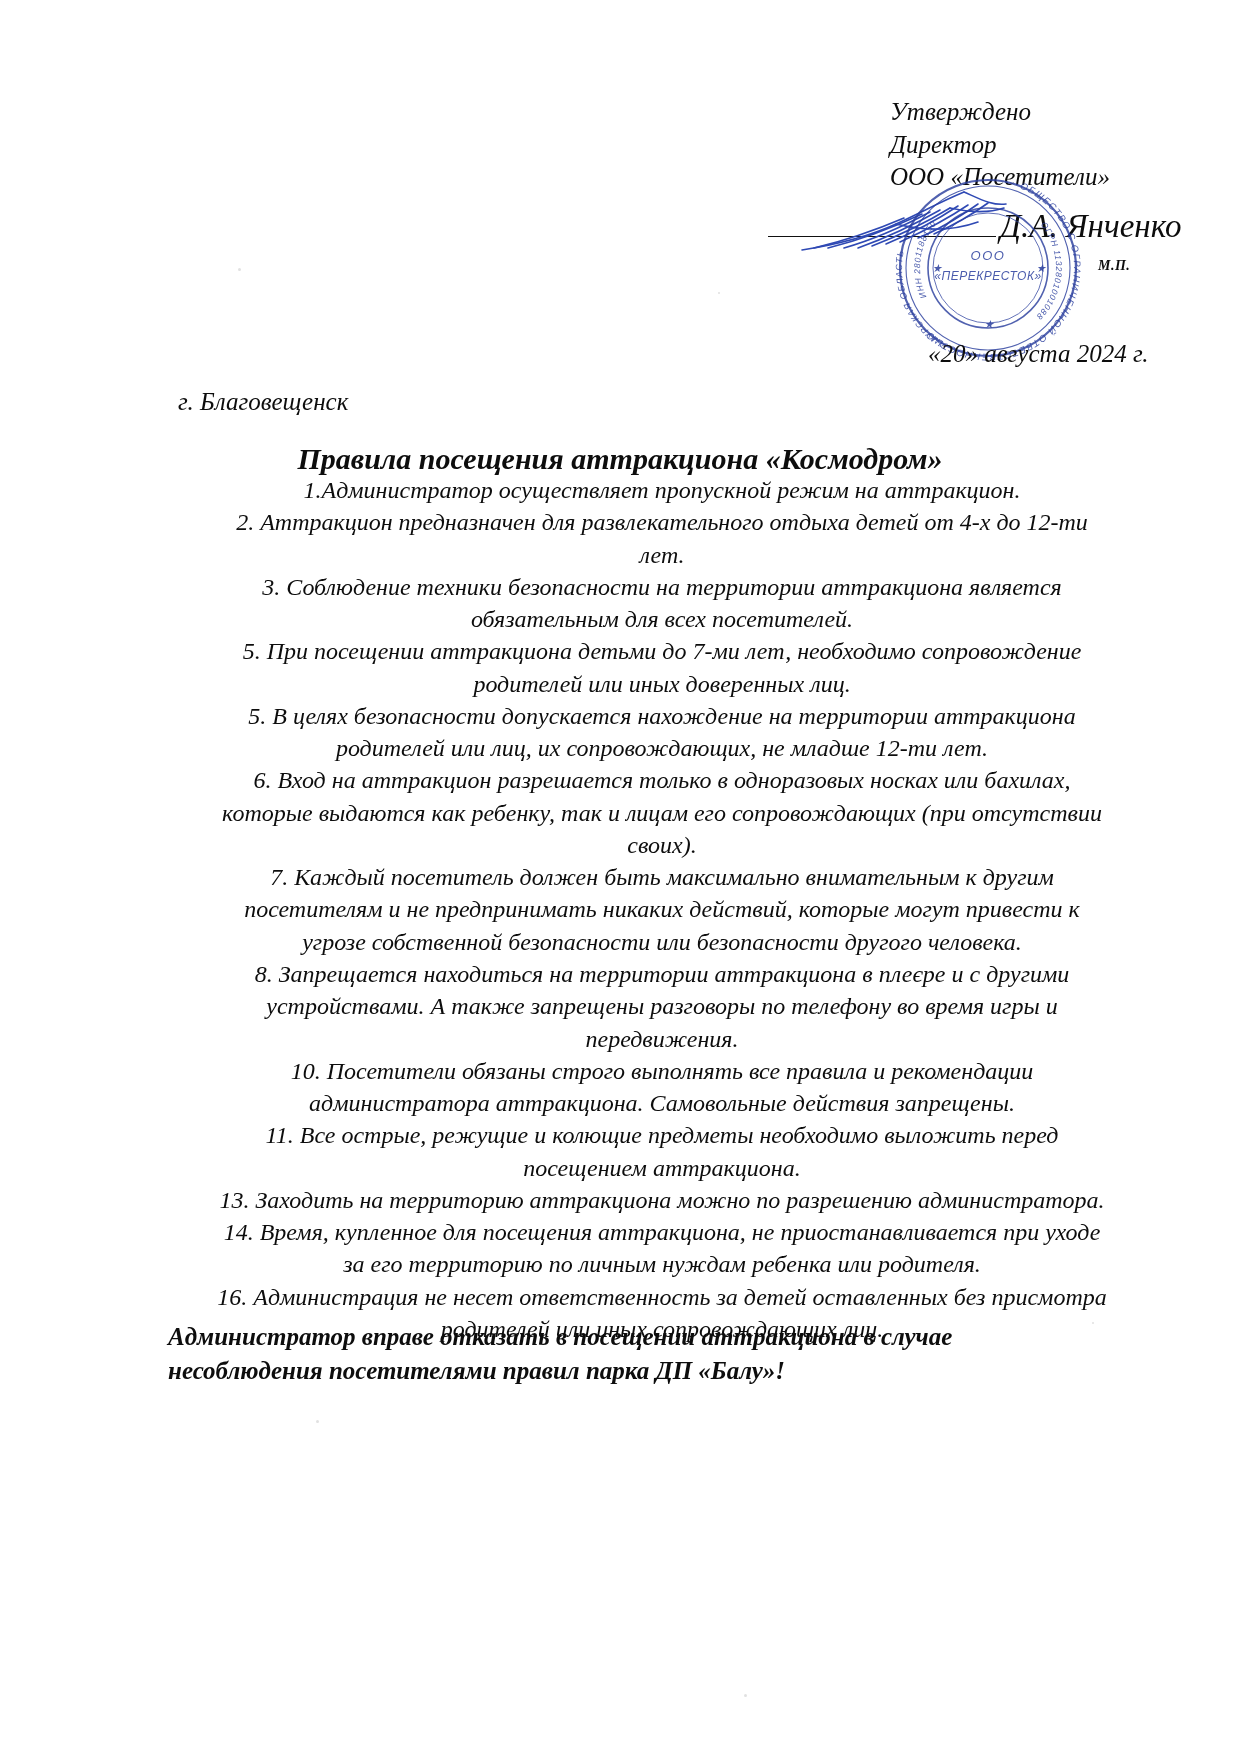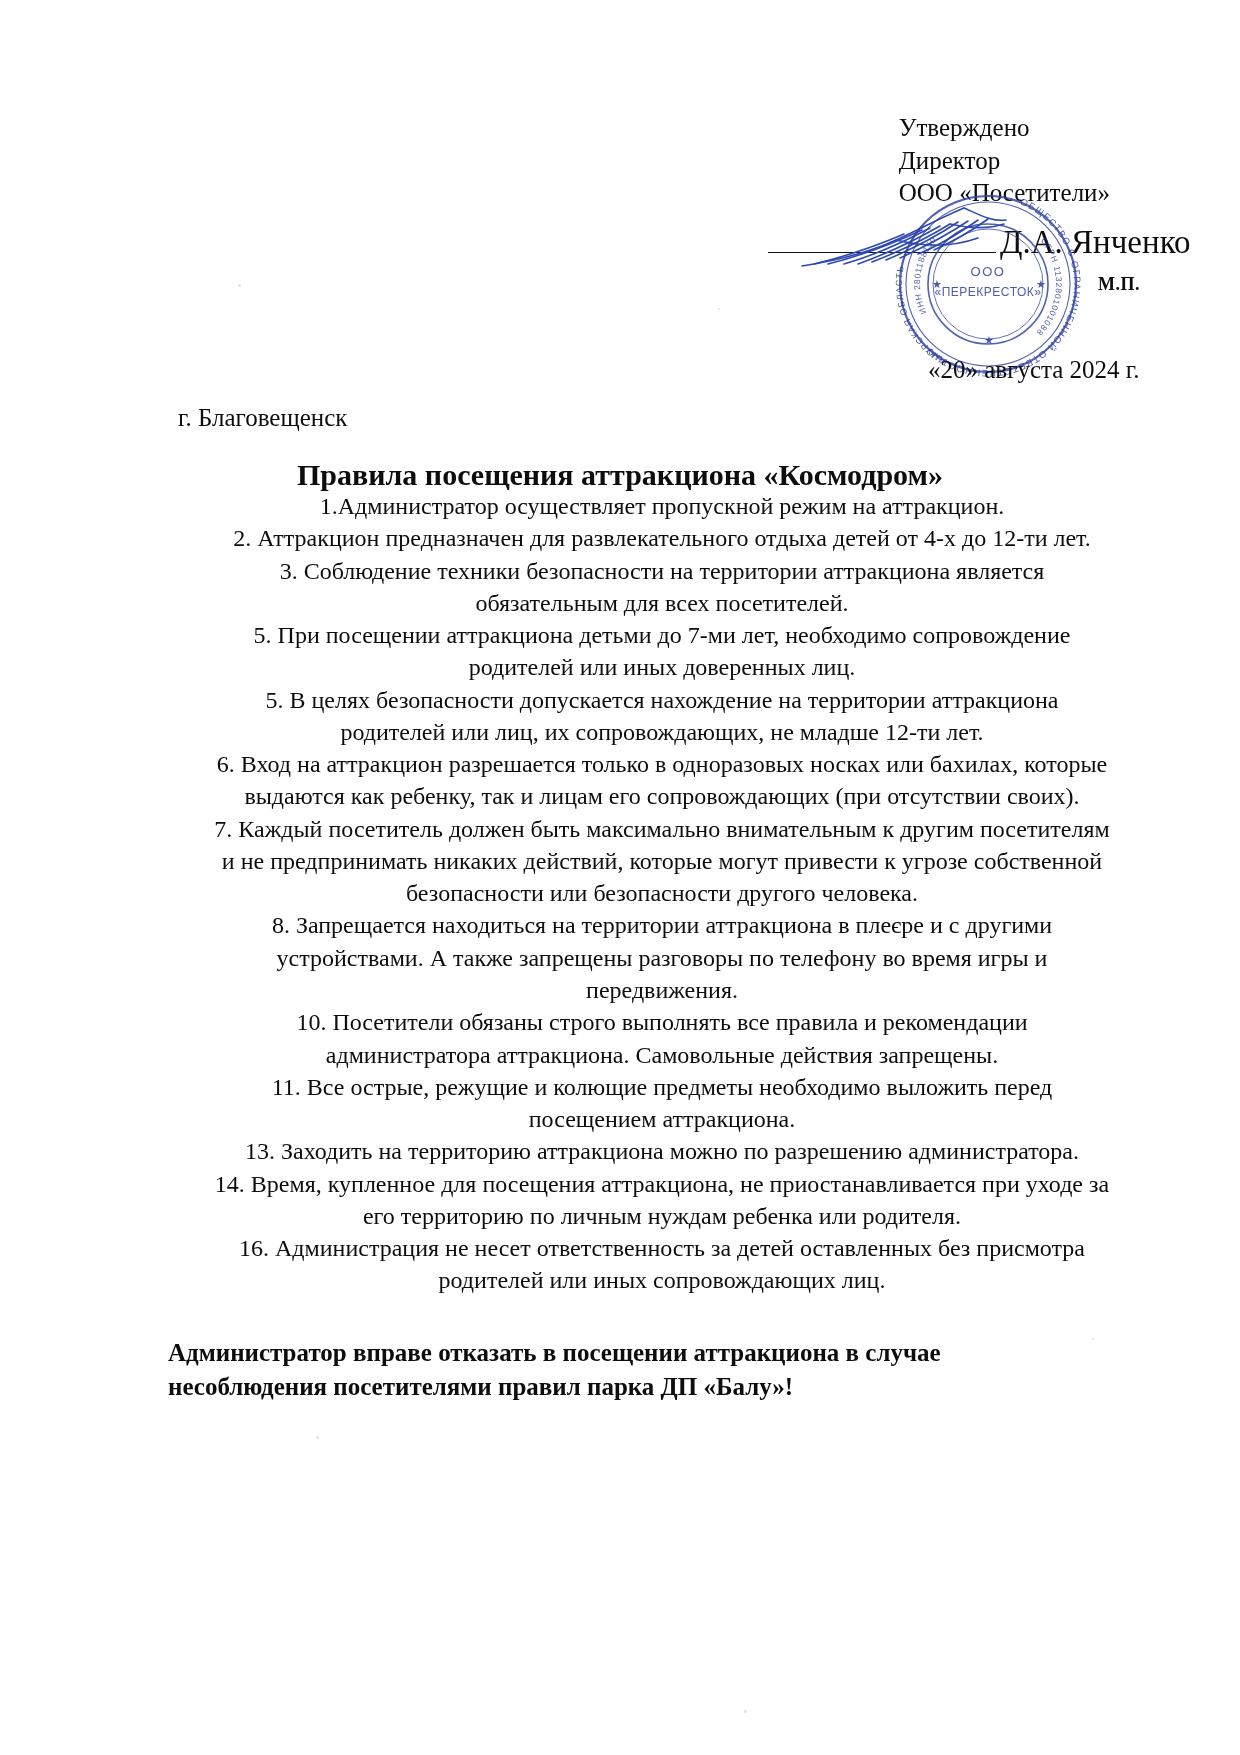--- a/index.html
+++ b/index.html
@@ -12,23 +12,24 @@
     width: 1240px;
     height: 1755px;
     background: #ffffff;
     font-family: "Liberation Serif", serif;
     color: #0d0d0d;
     overflow: hidden;
   }
   .doc-inner {
     position: absolute;
     left: 0;
-    top: 16px;
+    top: 0;
     width: 1240px;
     height: 1366px;
+    font-style: italic;
   }
 
   
   .approval {
     position: absolute;
     right: 130px;
     top: 96px;
     text-align: left;
     font-size: 25px;
     line-height: 1.30;
@@ -48,21 +49,21 @@
     position: absolute;
     left: 1000px;
     top: 208px;
     font-size: 33px;
     white-space: nowrap;
   }
   .mp {
     position: absolute;
     left: 1098px;
     top: 258px;
-    font-size: 18px;
+    font-size: 14px;
     font-weight: bold;
     letter-spacing: 0.5px;
   }
 
   
   .city {
     position: absolute;
     left: 178px;
     top: 340px;
     font-size: 25px;

